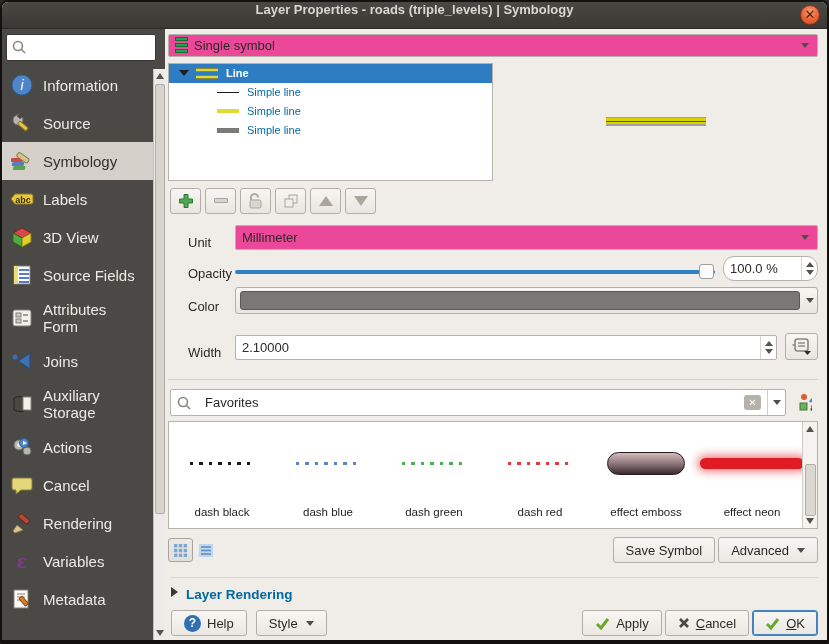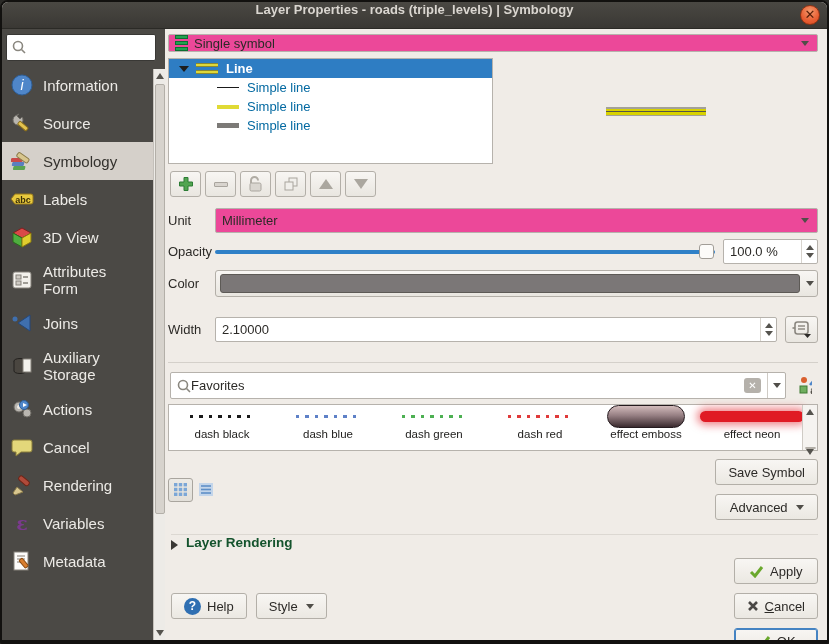--- a/index.html
+++ b/index.html
@@ -41,68 +41,68 @@
   .main{flex:1;padding:5px 9px 0 3px;display:flex;flex-direction:column;}
   .combo{display:flex;align-items:center;height:26px;background:#ec4899;border:1px solid #b6b2ac;
     border-radius:2px;padding:0 8px 0 6px;font-size:13px;color:#2c2a27;cursor:pointer;}
   .combo .arrow{margin-left:auto;}
   .arrow-down{width:0;height:0;border-left:4px solid transparent;border-right:4px solid transparent;
     border-top:5px solid #504e49;}
   .renderer-icon{display:inline-flex;flex-direction:column;gap:2px;margin-right:6px;}
   .renderer-icon i{width:13px;height:4px;background:#21a24f;border:1px solid #0c6f31;}
   
   .tree-row{display:flex;margin-top:6px;}
-  .tree{width:325px;height:106px;background:#fff;border:1px solid #b6b2ac;font-size:13px;flex:none;}
+  .tree{width:325px;height:118px;background:#fff;border:1px solid #b6b2ac;font-size:11px;flex:none;}
   .tree-item{display:flex;align-items:center;height:19px;color:#0369a1;cursor:pointer;}
   .tree-item.root{background:#2e7dc3;color:#fff;font-weight:bold;}
   .tree-item.child{padding-left:48px;}
   .expander{width:0;height:0;border-left:5px solid transparent;border-right:5px solid transparent;
     border-top:6px solid #2c2c2c;margin:0 7px 0 10px;}
   .sym-line-double{width:22px;height:11px;margin-right:8px;display:flex;flex-direction:column;justify-content:space-between;}
   .sym-line-double i{height:4px;background:#ded83a;border-top:1px solid #8b8a2e;border-bottom:1px solid #8b8a2e;}
   .sym-swatch{width:22px;margin-right:8px;flex:none;}
   .preview-area{flex:1;display:flex;align-items:center;justify-content:center;}
   .road-symbol{width:100px;height:9px;background:linear-gradient(#a3a199 0 1.5px,#d8d200 1.5px 4px,
     #54534a 4px 5px,#d8d200 5px 7.5px,#a3a199 7.5px 9px);}
   
   .layer-toolbar{display:flex;gap:4px;margin:7px 0 8px 2px;}
   .tool-btn{width:31px;height:26px;background:linear-gradient(#f8f6f3,#e9e6e0);
     border:1px solid #b3afa8;border-radius:3px;display:flex;align-items:center;justify-content:center;cursor:pointer;}
   .tri-up{width:0;height:0;border-left:7px solid transparent;border-right:7px solid transparent;border-bottom:10px solid #aba79f;}
   .tri-dn{width:0;height:0;border-left:7px solid transparent;border-right:7px solid transparent;border-top:10px solid #aba79f;}
   .minus-bar{width:14px;height:5px;background:#d8d4ce;border:1px solid #a9a59e;border-radius:1px;}
   
-  .form-row{display:flex;align-items:center;margin:3px 0 3px 0;font-size:13px;color:#2c2a27;}
+  .form-row{display:flex;align-items:flex-end;margin:3px 0 3px 20px;font-size:13px;color:#2c2a27;}
   .form-label{width:47px;flex:none;}
   .grow{flex:1;}
   .combo.small{height:25px;gap:8px;}
   .slider{position:relative;flex:1;height:19px;margin-right:5px;}
   .slider-track{position:absolute;left:0;right:3px;top:8px;height:4px;border-radius:2px;background:#2f80c7;}
   .slider-handle{position:absolute;right:4px;top:2px;width:15px;height:15px;background:#fcfbf9;
     border:1px solid #a19d97;border-radius:3px;cursor:pointer;}
   .spinbox{display:flex;align-items:stretch;background:#fff;border:1px solid #b6b2ac;border-radius:2px;height:25px;}
   .spinbox .val{padding:4px 6px;font-size:13px;color:#2c2a27;flex:1;}
   .spin-arrows{width:16px;border-left:1px solid #d8d4ce;display:flex;flex-direction:column;
     align-items:center;justify-content:center;gap:3px;cursor:pointer;}
   .sp-up{width:0;height:0;border-left:4px solid transparent;border-right:4px solid transparent;border-bottom:5px solid #55534e;}
   .sp-dn{width:0;height:0;border-left:4px solid transparent;border-right:4px solid transparent;border-top:5px solid #55534e;}
-  .opacity-spin{width:95px;flex:none;}
+  .opacity-spin{width:95px;flex:none;border-radius:11px;}
   .color-btn{flex:1;height:27px;background:linear-gradient(#f8f6f3,#e9e6e0);border:1px solid #b3afa8;
     border-radius:3px;display:flex;align-items:center;cursor:pointer;}
   .color-swatch{flex:1;height:19px;margin:0 2px 0 4px;border-radius:3px;border:1px solid #5d5a56;}
   .color-arrow{width:15px;display:flex;align-items:center;justify-content:center;align-self:stretch;}
   .width-row{margin-top:16px;}
   .width-spin{flex:1;}
   .ddo-btn{width:33px;height:27px;margin-left:8px;background:linear-gradient(#f8f6f3,#e9e6e0);
     border:1px solid #b3afa8;border-radius:3px;display:flex;align-items:center;justify-content:center;cursor:pointer;}
   .sep{border:none;border-top:1px solid #d4d0ca;margin:16px 0 9px 0;}
   
   .fav-row{display:flex;align-items:center;margin-left:2px;}
   .fav-input{position:relative;flex:1;display:flex;align-items:center;height:27px;background:#fff;
-    border:1px solid #b6b2ac;border-radius:2px;padding-left:20px;font-size:13px;color:#2c2a27;}
+    border:1px solid #b6b2ac;border-radius:2px;padding-left:34px;font-size:13px;color:#2c2a27;}
   .fav-input .mag{position:absolute;left:6px;top:6px;}
   .fav-clear{margin-left:auto;width:17px;height:15px;background:#b5b1ab;border-radius:3px;color:#fff;
     font-size:10px;font-weight:bold;line-height:15px;text-align:center;cursor:pointer;}
   .fav-drop{width:18px;align-self:stretch;border-left:1px solid #cfcbc5;margin-left:6px;
     display:flex;align-items:center;justify-content:center;cursor:pointer;}
   .style-mgr-btn{width:26px;height:26px;margin-left:6px;display:flex;align-items:center;
     justify-content:center;cursor:pointer;background:transparent;border:none;}
   
   .gallery{position:relative;margin-top:5px;height:124px;background:#fff;border:1px solid #b6b2ac;
     display:flex;padding-right:3px;}
@@ -119,24 +119,24 @@
   .gal-scroll .thumb{width:11px;height:52px;margin-top:28px;background:#dbd7d1;border:1px solid #b3afa8;border-radius:2px;}
   
   .actions-row{display:flex;align-items:center;margin-top:8px;}
   .view-btn{width:25px;height:24px;display:flex;align-items:center;justify-content:center;
     background:transparent;border:1px solid transparent;border-radius:3px;cursor:pointer;}
   .view-btn.active{background:linear-gradient(#eceae5,#e2dfd9);border-color:#a9a59e;}
   .btn{display:inline-flex;align-items:center;justify-content:center;gap:6px;height:26px;
     background:linear-gradient(#f8f6f3,#ebe8e2);border:1px solid #b3afa8;border-radius:3px;
     padding:0 12px;font-size:13px;color:#2c2a27;cursor:pointer;}
   .btn .arrow-down{margin-left:2px;}
-  .right-group{margin-left:auto;display:flex;gap:9px;flex-direction:column;}
-  
-  .layer-rendering{display:flex;align-items:flex-end;gap:8px;margin:14px 0 0 3px;
-    border-top:1px solid #dcd8d2;font-size:13.5px;font-weight:bold;color:#14532d;}
+  .right-group{margin-left:auto;display:flex;gap:3px;}
+  
+  .layer-rendering{display:flex;align-items:flex-start;gap:8px;margin:14px 0 0 3px;padding-top:9px;
+    border-top:1px solid #dcd8d2;font-size:13.5px;font-weight:bold;color:#0369a1;}
   .lr-expander{width:0;height:0;border-top:5px solid transparent;border-bottom:5px solid transparent;
     border-left:7px solid #3a3835;cursor:pointer;}
   
   .footer{display:flex;align-items:center;gap:9px;margin:8px 0 0 3px;padding-bottom:6px;}
   .btn.ok{border:1px solid #4583c2;box-shadow:0 0 0 1px #4583c2 inset;}
   .mnemonic{display:inline-block;}
   .mnemonic::first-letter{text-decoration:underline;}
   .help-q{width:17px;height:17px;border-radius:50%;background:#2f6fb2;color:#fff;font-size:12px;
     font-weight:bold;line-height:17px;text-align:center;}
   .epsilon{color:#7b3a8e;font-size:19px;font-weight:bold;font-family:"DejaVu Serif",serif;}
@@ -203,20 +203,33 @@
         </div>
         <div class="nav-item">
           <span class="nav-icon">
               <svg width="22" height="22">
                 <polygon points="11,2 20,7 11,12 2,7" fill="#d94848" stroke="#7e1f1f"></polygon>
                 <polygon points="2,7 11,12 11,21 2,16" fill="#4fae3f" stroke="#2a6a1c"></polygon>
                 <polygon points="20,7 11,12 11,21 20,16" fill="#e0ce2e" stroke="#8a7a10"></polygon>
               </svg>
             </span>
           <span class="nav-label">3D View</span>
+        </div>
+        <div class="nav-item">
+          <span class="nav-icon">
+              <svg width="22" height="22">
+                <rect x="3" y="2" width="16" height="18" fill="#fff" stroke="#7e7b74"></rect>
+                <rect x="3" y="2" width="4" height="18" fill="#e8df7a"></rect>
+                <line x1="8" y1="6" x2="18" y2="6" stroke="#5a7fc0" stroke-width="2"></line>
+                <line x1="8" y1="10" x2="18" y2="10" stroke="#5a7fc0" stroke-width="2"></line>
+                <line x1="8" y1="14" x2="18" y2="14" stroke="#5a7fc0" stroke-width="2"></line>
+                <line x1="8" y1="18" x2="18" y2="18" stroke="#5a7fc0" stroke-width="2"></line>
+              </svg>
+            </span>
+          <span class="nav-label">Source Fields</span>
         </div>
         <div class="nav-item">
           <span class="nav-icon">
               <svg width="22" height="22">
                 <rect x="2" y="3" width="18" height="16" rx="2" fill="#f3f1ec" stroke="#85817a"></rect>
                 <rect x="5" y="6" width="5" height="4" fill="#cfcbc4" stroke="#85817a"></rect>
                 <line x1="12" y1="8" x2="17" y2="8" stroke="#85817a" stroke-width="1.5"></line>
                 <rect x="5" y="12" width="5" height="4" fill="#cfcbc4" stroke="#85817a"></rect>
                 <line x1="12" y1="14" x2="17" y2="14" stroke="#85817a" stroke-width="1.5"></line>
               </svg>

